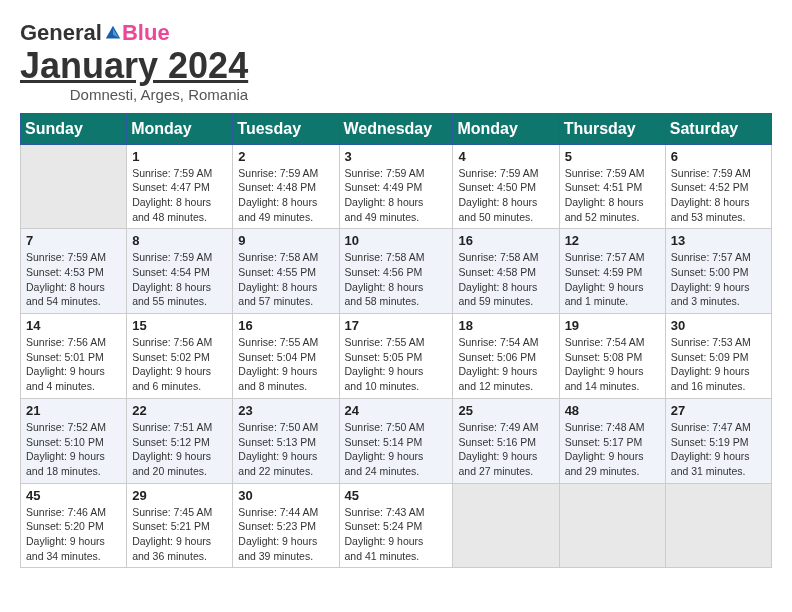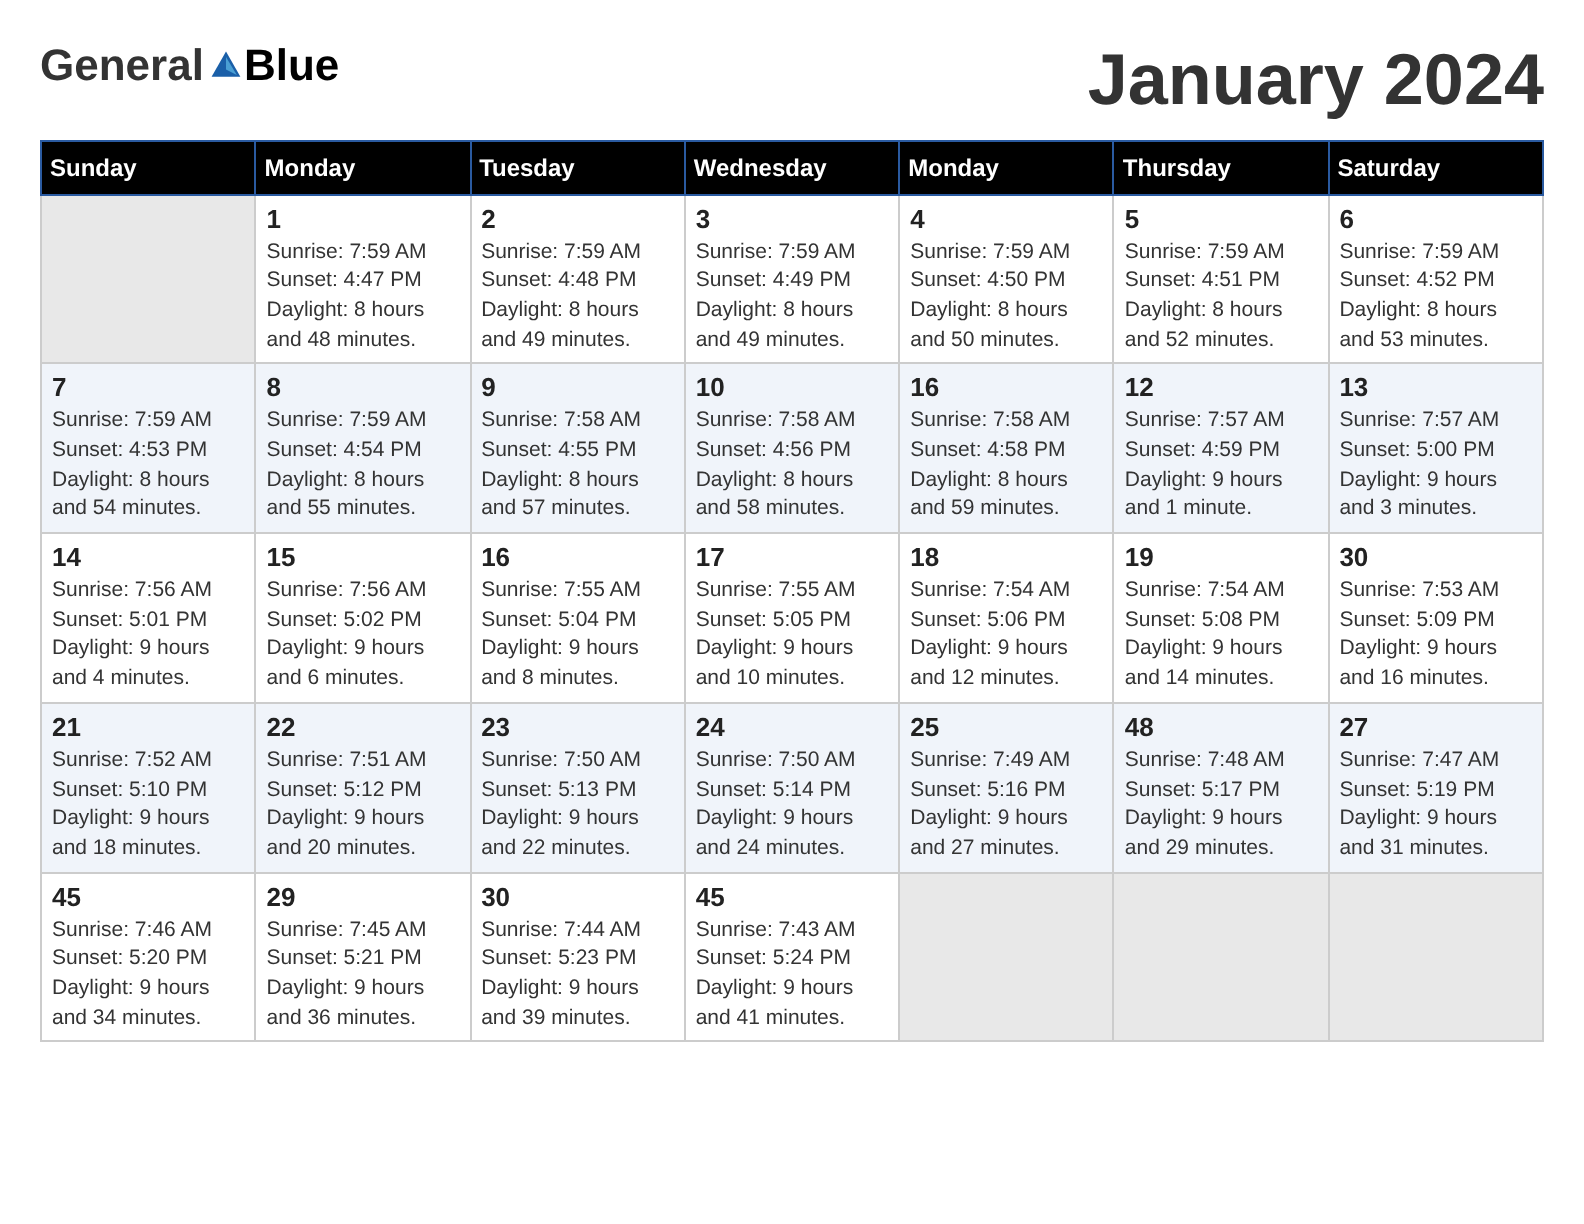--- a/index.html
+++ b/index.html
@@ -8,64 +8,66 @@
       background: #fff;
       width: 792px;
       min-height: 612px;
       padding: 20px;
     }
     .header {
       display: flex;
       justify-content: space-between;
       align-items: flex-start;
       margin-bottom: 10px;
+      flex-direction: column;
     }
     .logo {
       display: flex;
       flex-direction: column;
       align-items: flex-start;
     }
     .logo-text {
       display: flex;
       align-items: center;
       font-size: 22px;
       font-weight: bold;
       color: #333;
     }
     .logo-general { color: #333; }
-    .logo-blue { color: #000000; }
+    .logo-blue { color: #ec4899; }
     .logo-icon {
       width: 18px;
       height: 18px;
       margin-left: 2px;
     }
     .title-block {
       text-align: right;
     }
     .month-title {
       font-size: 36px;
       font-weight: bold;
       color: #333;
       line-height: 1.1;
+      text-decoration: underline;
     }
     .subtitle {
       font-size: 15px;
       color: #555;
     }
     table {
       width: 100%;
       border-collapse: collapse;
       font-size: 11px;
     }
     thead tr th {
-      background-color: #000000;
+      background-color: #0f766e;
       color: #fff;
       padding: 6px 4px;
       text-align: left;
-      font-size: 12px;
+      font-size: 16px;
       font-weight: bold;
       border: 1px solid #2a5aa0;
     }
     tbody tr td {
       border: 1px solid #ccc;
       vertical-align: top;
       padding: 4px 5px;
       min-height: 80px;
       height: 80px;
     }
@@ -100,20 +102,21 @@
       <span class="logo-general">General</span>
       <svg class="logo-icon" viewBox="0 0 20 20">
         <polygon points="10,2 18,16 2,16" fill="#1a5fa8"></polygon>
         <polygon points="10,5 16,15 10,12" fill="#4a9fd4"></polygon>
       </svg>
       <span class="logo-blue">Blue</span>
     </div>
   </div>
   <div class="title-block">
     <div class="month-title">January 2024</div>
+    <div class="subtitle">Domnesti, Arges, Romania</div>
   </div>
 </div>
 
 <table>
   <thead>
     <tr>
     <th>Sunday</th>
         <th>Monday</th>
         <th>Tuesday</th>
         <th>Wednesday</th>

